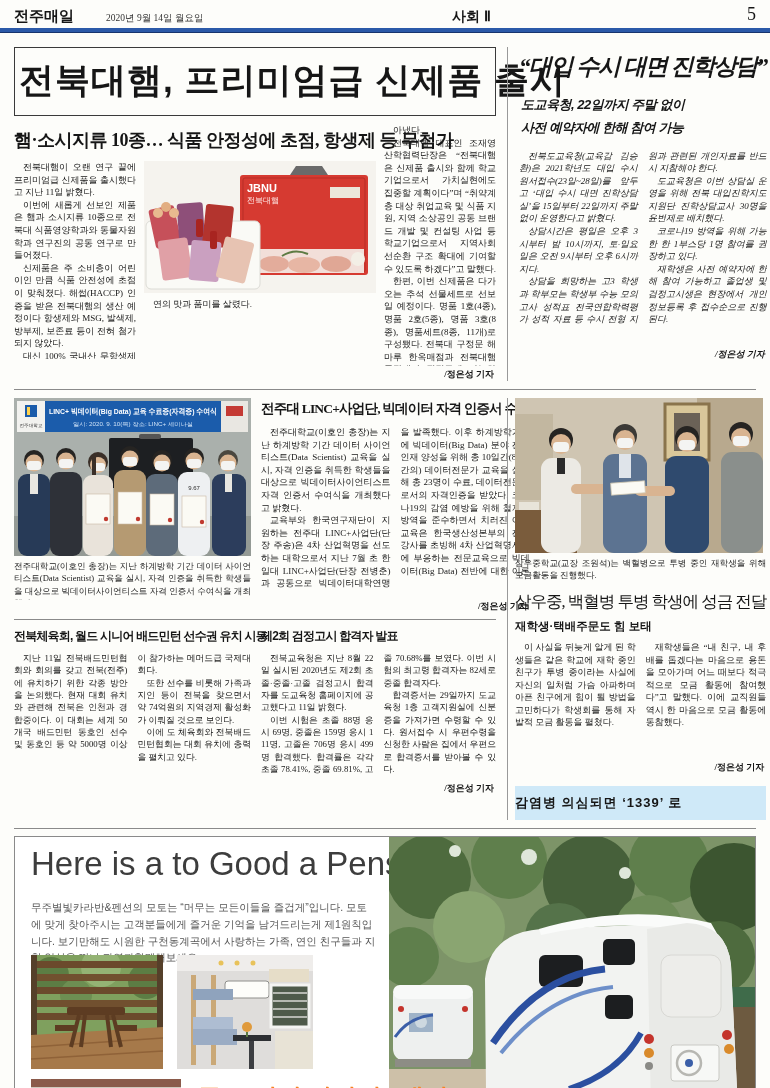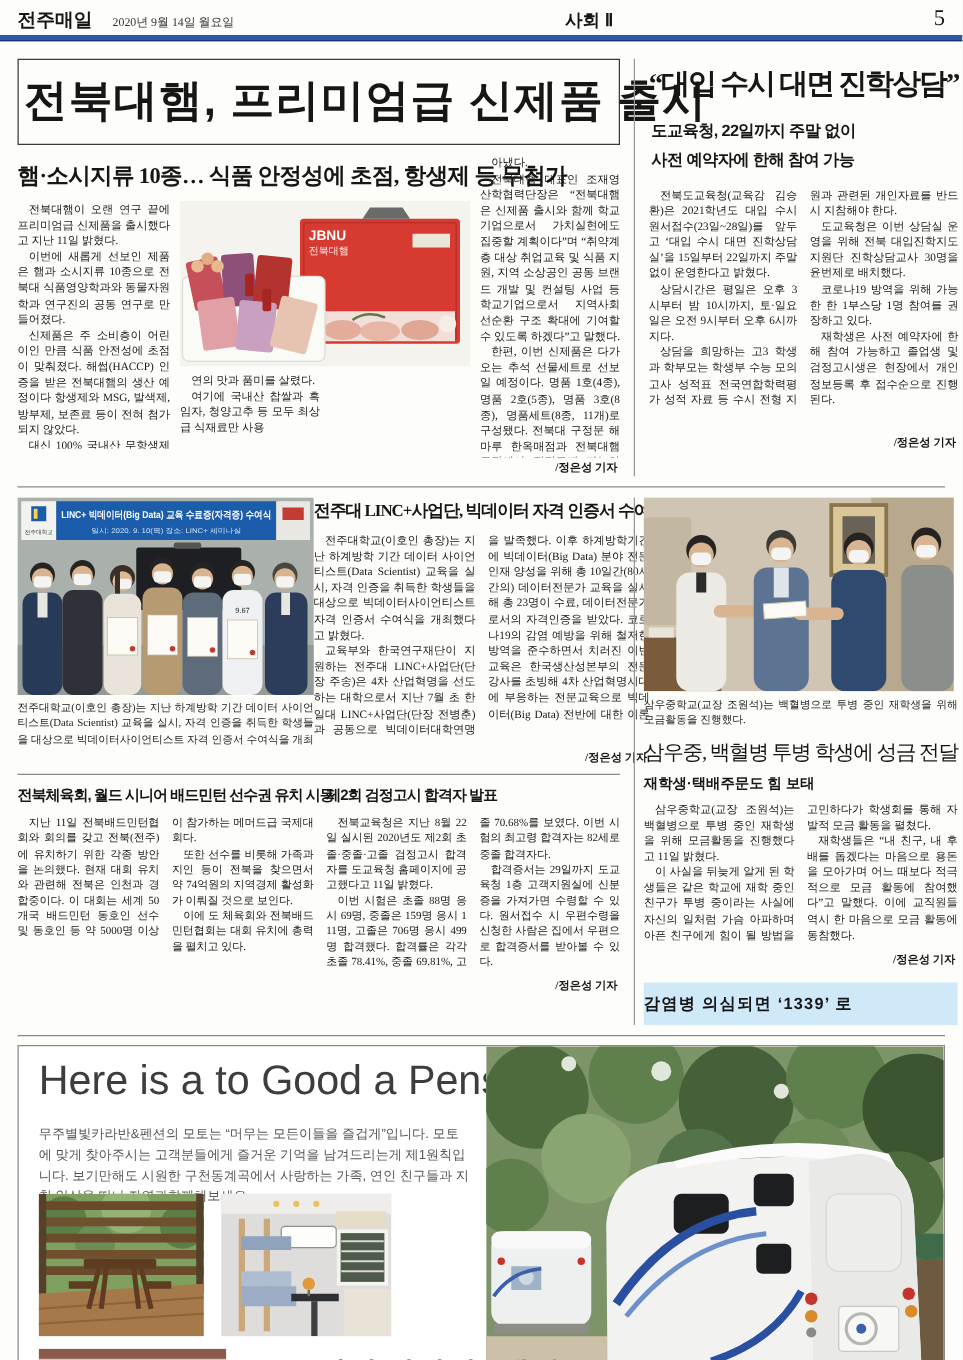--- a/index.html
+++ b/index.html
@@ -3,21 +3,21 @@
 <meta charset="utf-8">
 <style>
   * { box-sizing: border-box; margin: 0; padding: 0; }
   body { background:#e9e9e9; font-family:"Liberation Serif", serif; }
   .page { width:770px; height:1088px; margin:0 auto; background:#fdfdfa; color:#161616;
           position:relative; overflow:hidden; }
 
   
   .masthead { position:relative; padding:7px 14px 4px; height:28px; }
   .paper-name { font-family:"Liberation Sans",sans-serif; font-weight:bold; font-size:15px; display:inline-block; }
-  .edition-date { font-size:9.5px; color:#333; margin-left:12px; }
+  .edition-date { font-size:9.5px; color:#333; margin-left:28px; }
   .section-name { position:absolute; left:452px; top:8px; font-size:14px; font-weight:bold; font-family:"Liberation Sans",sans-serif; }
   .page-number { position:absolute; right:14px; top:4px; font-size:18px; }
   .masthead-rule { height:5px; background:#2b59a8; margin:0 0 0 0; border-bottom:1px solid #17356e; }
 
   .content { padding:0 14px; }
 
   
   .coltext, .body2 { font-size:9px; line-height:1.4; text-align:justify; word-break:break-all; overflow:hidden; }
   .coltext p, .body2 p, .undertext p { text-indent:9px; margin:0; }
   .byline { font-size:9px; font-weight:bold; text-align:right; padding-right:2px; margin-top:2px; }
@@ -32,30 +32,30 @@
   .ma-left { width:362px; }
   .ma-subhead { font-size:18px; font-weight:bold; text-align:left; margin:4px 0 9px; letter-spacing:-0.5px; white-space:nowrap; }
   .ma-left-row { display:flex; gap:8px; }
   .ma-col1 { width:122px; height:198px; }
   .ma-figwrap { width:232px; }
   .underrow { display:flex; gap:8px; margin-top:5px; }
   .undertext { width:112px; height:52px; font-size:9px; line-height:1.4; text-align:justify; word-break:break-all; overflow:hidden; }
   .ma-col3 { flex:1; }
   .ma-col3 .coltext { height:242px; }
 
-  .top-right { flex:1; border-left:1px solid #999; padding-left:11px; margin-left:11px; }
+  .top-right { flex:1; border-left:1px solid #999; padding-left:11px; margin-left:11px;font-style:italic; }
   .adm-headline { font-size:23px; font-weight:bold; text-align:center; letter-spacing:-1.5px; white-space:nowrap; margin-top:4px; }
   .adm-subhead { font-family:"Liberation Sans",sans-serif; font-size:13px; font-weight:bold; line-height:1.75; margin:12px 2px 10px; letter-spacing:-0.5px; }
   .body2 { column-count:2; column-gap:10px; }
   .adm-body { height:196px; }
 
   
   .mid-row { display:flex; padding-top:8px; border-bottom:1px solid #8a8a8a; padding-bottom:8px; }
   .mid-left { width:482px; }
-  .linc-row { display:flex; gap:0; min-height:212px;justify-content:space-between; }
+  .linc-row { display:flex; gap:10px; min-height:212px;justify-content:space-between; }
   .linc-fig { width:237px; }
   .caption { font-size:8.6px; line-height:1.45; color:#222; margin-top:4px; text-align:justify; word-break:break-all; overflow:hidden; }
   .linc-fig .caption { max-height:40px; }
   .linc-article { flex:1; }
   .linc-headline { font-size:13.5px; font-weight:bold; letter-spacing:-0.8px; white-space:nowrap; margin:2px 0 8px; }
   .linc-body { height:172px; }
   .bottom-row { display:flex; gap:10px; margin-top:4px; min-height:152px; }
   .badminton { width:237px; }
   .small-headline { font-family:"Liberation Sans",sans-serif; font-size:12px; font-weight:bold; letter-spacing:-0.8px; white-space:nowrap; margin:2px 0 7px; }
   .badminton .body2, .exam .body2 { height:128px; font-size:8.8px; }
@@ -142,21 +142,20 @@
                   <rect x="76" y="78" width="30" height="42" rx="3" fill="#e7c3b2" transform="rotate(14 91 99)"></rect>
                   <circle cx="14" cy="52" r="5" fill="#e8b98f"></circle>
                     <circle cx="22" cy="46" r="5" fill="#e2ae82"></circle>
                     <circle cx="30" cy="52" r="5" fill="#e8b98f"></circle>
                   <rect x="52" y="58" width="7" height="18" rx="2" fill="#a82420"></rect>
                   <rect x="66" y="70" width="7" height="18" rx="2" fill="#a82420"></rect>
                 </svg>
                 <div class="underrow">
                   <div class="undertext">
                       <p>연의 맛과 품미를 살렸다.</p>
-                      <p>여기에 국내산 찹쌀과 흑임자, 청양고추 등 모두 최상급 식재료만 사용</p>
                     </div>
                 </div>
               </div>
             </div>
           </div>
           <div class="ma-col3">
             <div class="coltext">
                 <p>아냈다.</p>
                 <p>전북대햄 대표인 조재영 산학협력단장은 “전북대햄은 신제품 출시와 함께 학교기업으로서 가치실현에도 집중할 계획이다”며 “취약계층 대상 취업교육 및 식품 지원, 지역 소상공인 공동 브랜드 개발 및 컨설팅 사업 등 학교기업으로서 지역사회 선순환 구조 확대에 기여할 수 있도록 하겠다”고 말했다.</p>
                 <p>한편, 이번 신제품은 다가오는 추석 선물세트로 선보일 예정이다. 명품 1호(4종), 명품 2호(5종), 명품 3호(8종), 명품세트(8종, 11개)로 구성됐다. 전북대 구정문 해마루 한옥매점과 전북대햄 공장에서 직접구매 가능하며, 전화(063-270-3980) 및 홈페이지(ham.jbnu.ac.kr)를 통해 23일까지 택배주문도 가능하다.</p>
@@ -333,21 +332,20 @@
               <circle cx="226" cy="40" r="10" fill="#d9b491"></circle>
             <rect x="218" y="38" width="16" height="10" rx="4" fill="#f4f4f2"></rect>
             <rect x="206" y="54" width="42" height="101" rx="11" fill="#8a8f8c"></rect>
           </g>
           <rect x="96" y="84" width="34" height="12" fill="#fbfaf4" stroke="#cfc5ae" stroke-width="0.8" transform="rotate(-4 113 90)"></rect>
         </svg>
         <div class="caption samwoo-caption">삼우중학교(교장 조원석)는 백혈병으로 투병 중인 재학생을 위해 모금활동을 진행했다.</div>
         <div class="samwoo-headline">삼우중, 백혈병 투병 학생에 성금 전달</div>
         <div class="samwoo-subhead">재학생·택배주문도 힘 보태</div>
         <div class="body2 samwoo-body">
-            <p>삼우중학교(교장 조원석)는 백혈병으로 투병 중인 재학생을 위해 모금활동을 진행했다고 11일 밝혔다.</p>
             <p>이 사실을 뒤늦게 알게 된 학생들은 같은 학교에 재학 중인 친구가 투병 중이라는 사실에 자신의 일처럼 가슴 아파하며 아픈 친구에게 힘이 될 방법을 고민하다가 학생회를 통해 자발적 모금 활동을 펼쳤다.</p>
             <p>재학생들은 “내 친구, 내 후배를 돕겠다는 마음으로 용돈을 모아가며 어느 때보다 적극적으로 모금 활동에 참여했다”고 말했다. 이에 교직원들 역시 한 마음으로 모금 활동에 동참했다.</p>
           </div>
         <div class="byline">/정은성 기자</div>
         <div class="notice-1339">감염병 의심되면 ‘1339’ 로</div>
       </div>
     </div>
 
     <div class="ad-box" style="margin-left:0;margin-right:0;">
       <div class="ad-title">Here is a to Good a Pension</div>

